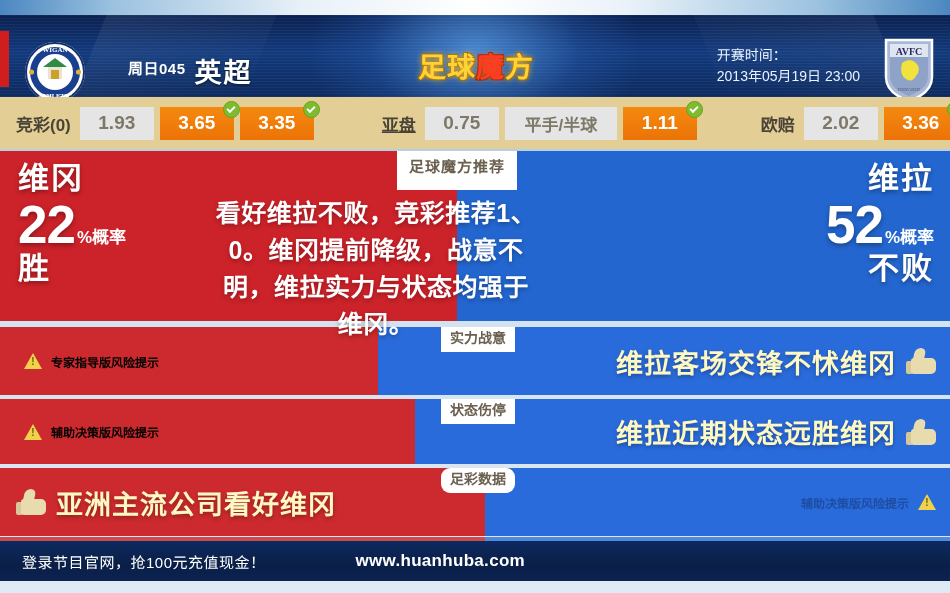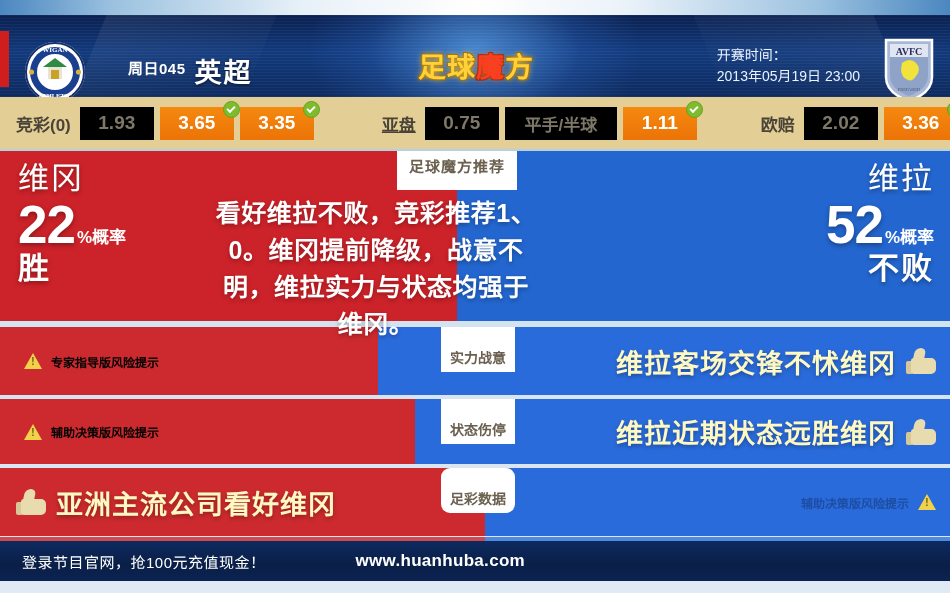--- a/index.html
+++ b/index.html
@@ -55,63 +55,63 @@
 
   
   .oddsbar{position:absolute;left:0;top:97px;width:950px;height:52px;
     background:#e3cf96;display:flex;align-items:center;}
   .odds-grp{display:flex;align-items:center;}
   .odds-label{font-size:17px;font-weight:bold;color:#4a4337;margin-right:9px;white-space:nowrap;}
   .odds-label.u{text-decoration:underline;}
   .cell{position:relative;height:33px;min-width:54px;padding:0 10px;margin-right:6px;
     display:flex;align-items:center;justify-content:center;
     font-size:19px;font-weight:bold;}
-  .cell.plain{background:#000000;color:#7d7868;}
+  .cell.plain{background:#e5e5e5;color:#7d7868;}
   .cell.hot{background:#f07c12;color:#fff;
     background:linear-gradient(to bottom,#f4890f,#ec7307);}
   .cell.wide{min-width:92px;font-size:17px;}
   .tick{position:absolute;right:-6px;top:-6px;width:15px;height:15px;border-radius:50%;
     background:#7fbb2e;border:1px solid #68a21f;}
   .tick:after{content:"";position:absolute;left:3px;top:4px;width:6px;height:3px;
     border-left:2px solid #fff;border-bottom:2px solid #fff;transform:rotate(-45deg);}
 
   
   .hero{position:absolute;left:0;top:151px;width:950px;height:170px;display:flex;}
   .hero-left{width:457px;height:170px;background:#cc2229;position:relative;}
   .hero-right{width:493px;height:170px;background:#2366cf;position:relative;}
 
   .hero-tag{position:absolute;left:50%;top:0;transform:translateX(-50%);
     background:#fff;color:#6b6050;font-size:15px;font-weight:bold;
     padding:4px 12px 14px;letter-spacing:1px;z-index:9;white-space:nowrap;}
 
   .side{position:absolute;top:12px;color:#fff;line-height:1;}
   .side.l{left:18px;text-align:left;}
   .side.r{right:16px;text-align:right;}
-  .side .team{font-size:31px;font-weight:normal;letter-spacing:2px;
+  .side .team{font-size:31px;font-weight:bold;letter-spacing:2px;
     text-shadow:0 2px 4px rgba(0,0,0,.35);}
   .side .pct{font-size:53px;font-weight:bold;letter-spacing:-1px;
     text-shadow:0 2px 5px rgba(0,0,0,.35);display:inline-block;margin-top:4px;}
   .side .unit{font-size:17px;font-weight:bold;margin-left:2px;}
   .side .res{font-size:31px;font-weight:bold;letter-spacing:2px;display:block;margin-top:2px;
     text-shadow:0 2px 4px rgba(0,0,0,.35);}
 
   .hero-text{position:absolute;left:0;top:44px;width:752px;z-index:8;
     text-align:center;color:#fff;font-size:25px;font-weight:bold;
     line-height:37px;letter-spacing:.5px;
     text-shadow:0 2px 4px rgba(0,0,0,.3);
     padding:0 215px;box-sizing:border-box;}
 
   
   .row{position:absolute;left:0;width:950px;display:flex;}
   .row .rleft{background:#cc2a2e;height:100%;position:relative;
     display:flex;align-items:center;}
   .row .rright{background:#2a6bdc;height:100%;position:relative;flex:1;
     display:flex;align-items:center;justify-content:flex-end;}
   .row-tag{position:absolute;left:0;top:0;background:#fff;color:#6b6050;
-    font-size:14px;font-weight:bold;padding:20px 9px 5px;z-index:9;white-space:nowrap;
+    font-size:14px;font-weight:bold;padding:0 9px 5px;z-index:9;white-space:nowrap;
     transform:translateX(-50%);}
   .risk{display:flex;align-items:center;gap:9px;margin-left:24px;
     color:#000000;font-size:12px;font-weight:bold;}
   .risk.right{margin-left:0;margin-right:14px;color:#1d4ea3;flex-direction:row;}
   .warn{width:0;height:0;border-left:9px solid transparent;border-right:9px solid transparent;
     border-bottom:16px solid #f2d24b;position:relative;flex:0 0 auto;}
   .warn:after{content:"!";position:absolute;left:-2px;top:4px;width:4px;
     font-size:10px;font-weight:bold;color:#6d5a10;line-height:1;text-align:center;}
   .headline{color:#fef9c3;font-size:27px;font-weight:bold;letter-spacing:1px;
     margin-right:14px;text-shadow:0 2px 4px rgba(0,0,0,.3);white-space:nowrap;

